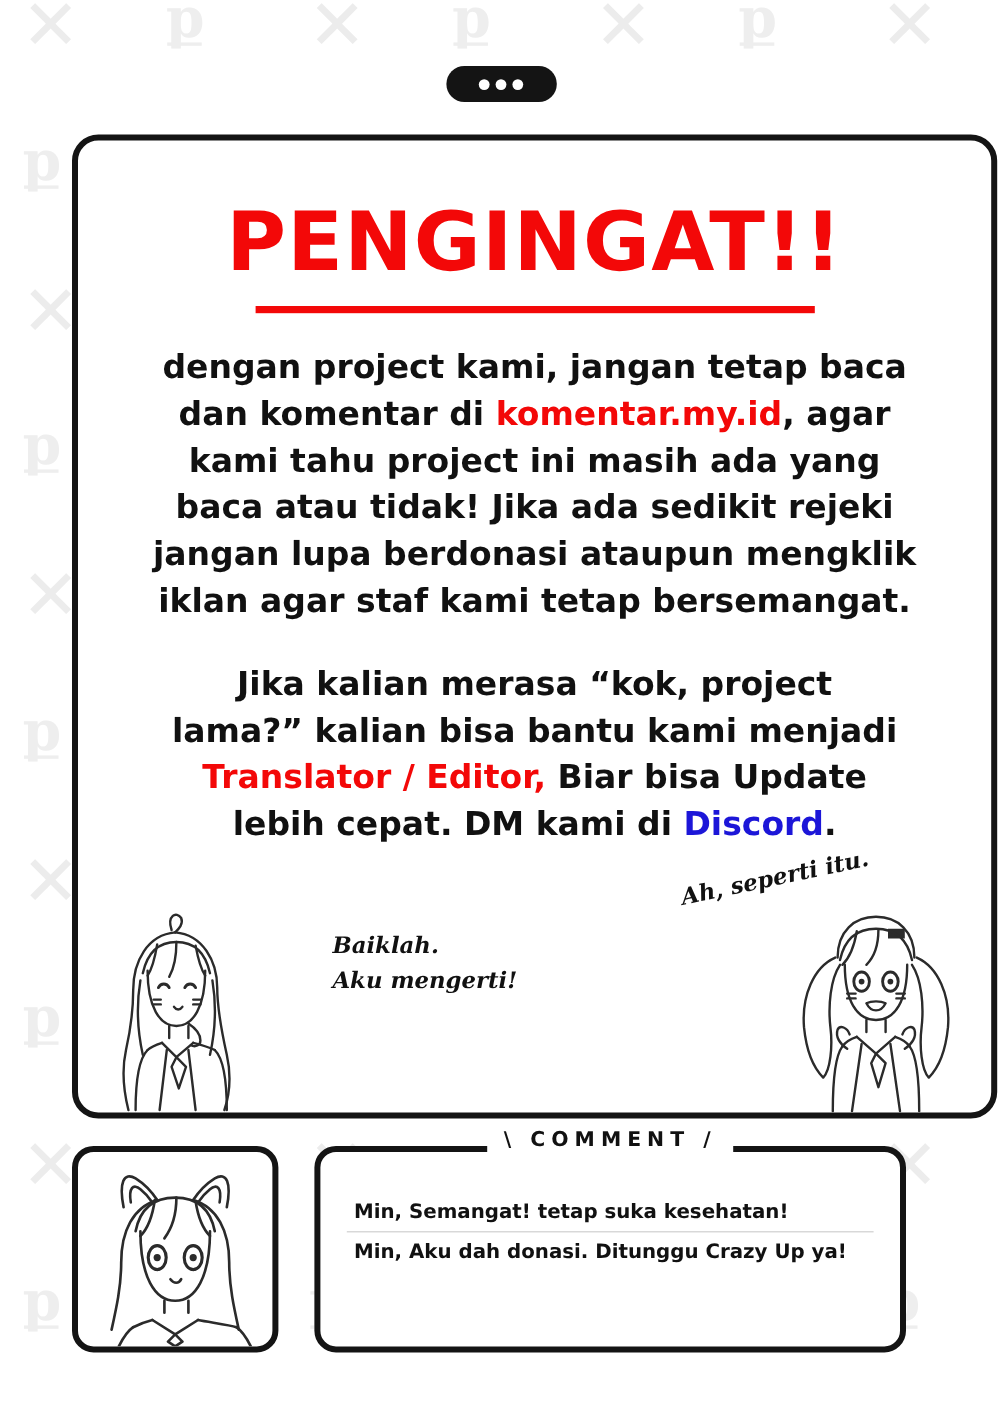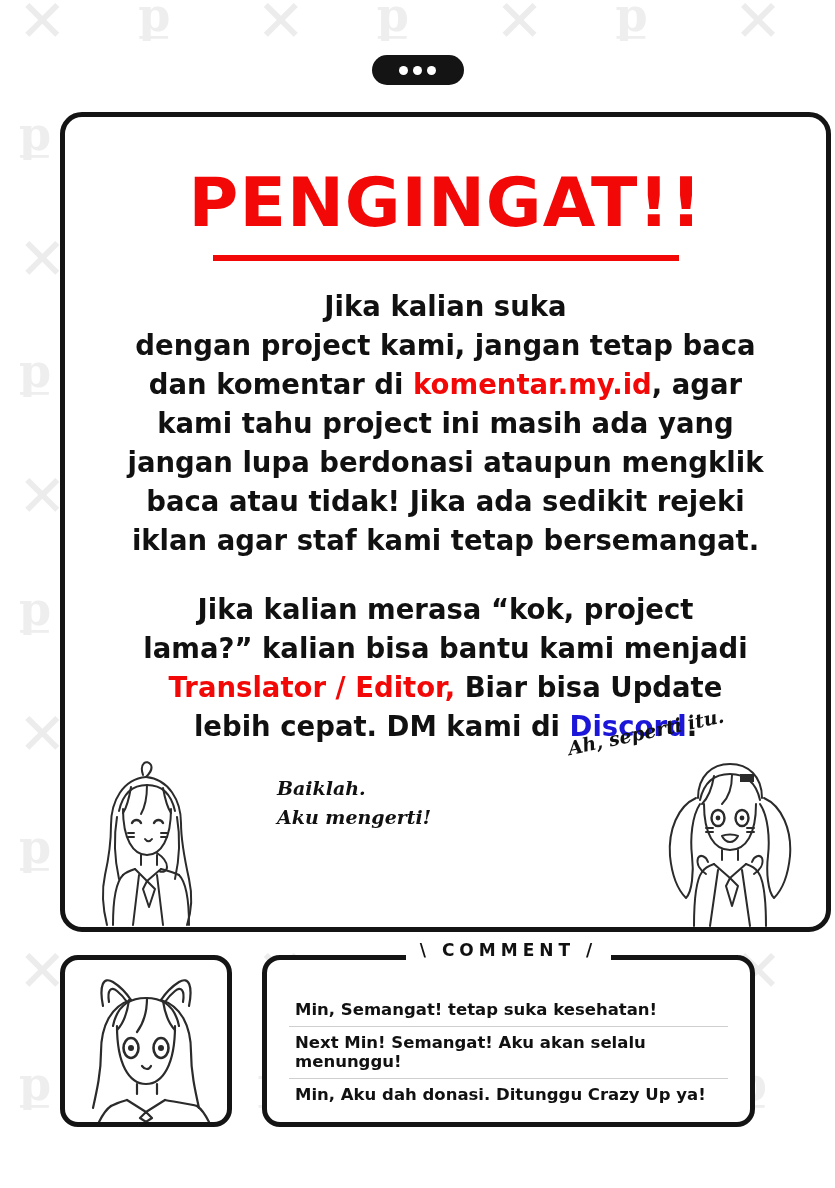--- a/index.html
+++ b/index.html
@@ -289,28 +289,27 @@
     <span></span>
     <span></span>
   </div>
 
   <div class="main-card">
 
     <div class="title">PENGINGAT!!</div>
     <div class="title-rule"></div>
 
     <div class="body-text">
-      <p>Jika kalian suka</p>
       <p>dengan project kami, jangan tetap baca</p>
       <p>
         <span>dan komentar di </span><span class="red">komentar.my.id</span><span>, agar</span>
       </p>
       <p>kami tahu project ini masih ada yang</p>
+      <p>baca atau tidak! Jika ada sedikit rejeki</p>
       <p>jangan lupa berdonasi ataupun mengklik</p>
-      <p>baca atau tidak! Jika ada sedikit rejeki</p>
       <p>iklan agar staf kami tetap bersemangat.</p>
 
       <div class="para-gap"></div>
 
       <p>Jika kalian merasa “kok, project</p>
       <p>lama?” kalian bisa bantu kami menjadi</p>
       <p>
         <span class="red">Translator / Editor,</span><span> Biar bisa Update</span>
       </p>
       <p>
@@ -454,17 +453,16 @@
   <div class="comment-header">
     <span class="comment-header-inner">
       <span>\</span>
       <span>COMMENT</span>
       <span>/</span>
     </span>
   </div>
 
   <div class="comment-card">
     <div class="comment-line">Min, Semangat! tetap suka kesehatan!</div>
-    <div class="comment-line">Next Min! Semangat! Aku akan selalu menunggu!</div>
     <div class="comment-line">Min, Aku dah donasi. Ditunggu Crazy Up ya!</div>
   </div>
 
 </div>
 
 </body></html>

